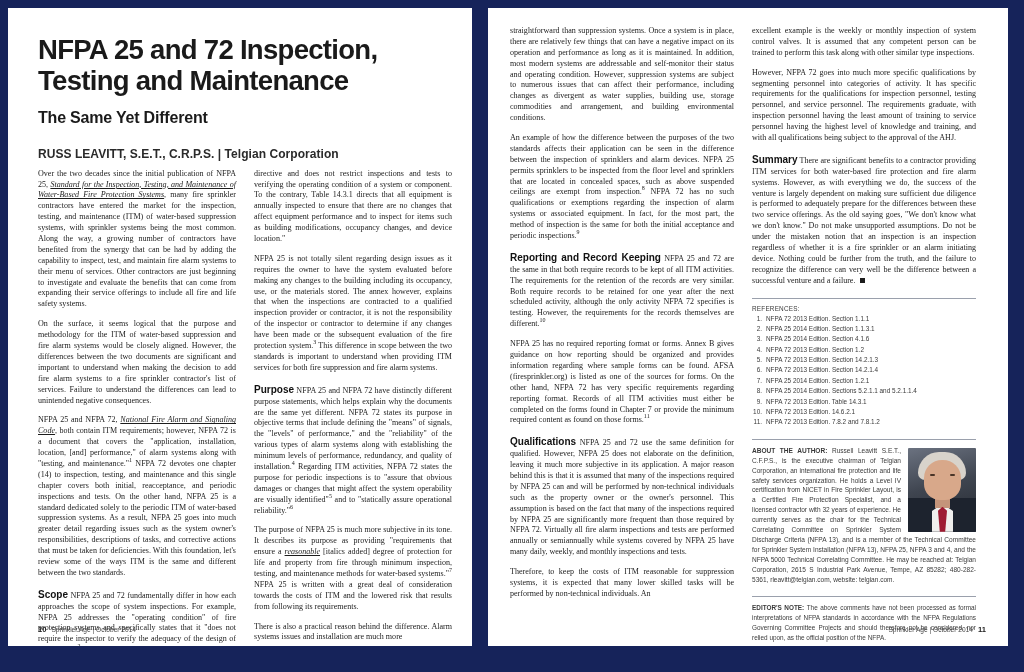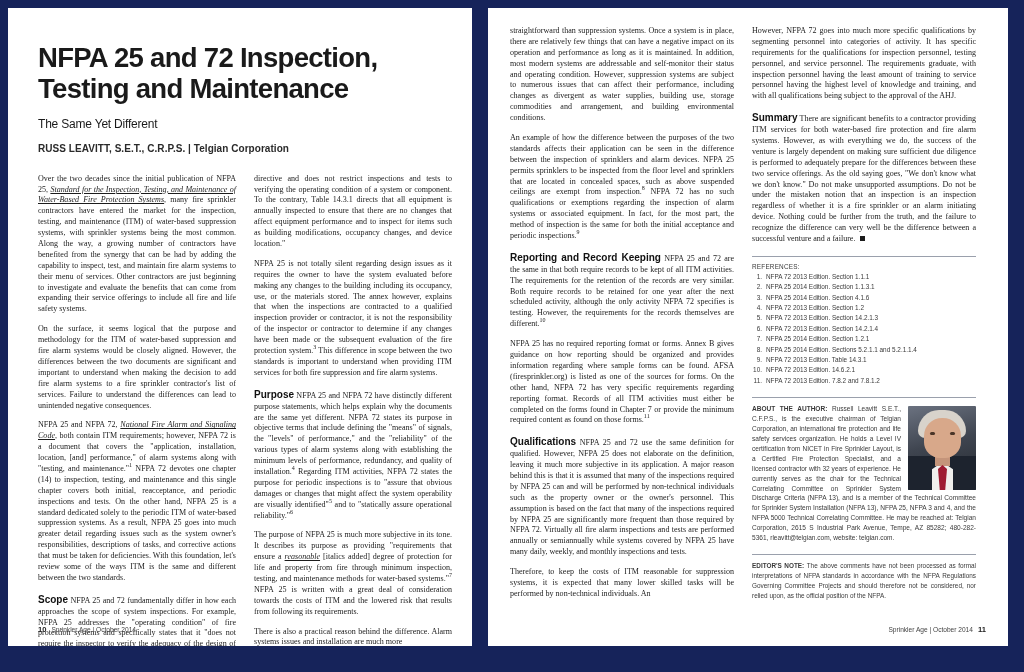--- a/index.html
+++ b/index.html
@@ -28,37 +28,36 @@
 
   
   .headline {
     font-family: "Liberation Sans", sans-serif;
     font-weight: bold;
     font-size: 27.5px;
     line-height: 1.14;
     letter-spacing: -0.7px;
     color: #1a1a1a;
     margin-bottom: 12px;
-    margin-top: 8px;
   }
   .subhead {
     font-family: "Liberation Sans", sans-serif;
-    font-weight: normal;
-    font-size: 12px;
+    font-weight: bold;
+    font-size: 16px;
     letter-spacing: -0.2px;
     color: #1a1a1a;
-    margin-bottom: 12px;
+    margin-bottom: 20px;
   }
   .byline {
     font-family: "Liberation Sans", sans-serif;
     font-weight: bold;
-    font-size: 10px;
+    font-size: 12px;
     letter-spacing: 0.05px;
     color: #2a2a2a;
-    margin-bottom: 20px;
+    margin-bottom: 8px;
   }
 
   
   .cols2 { display: flex; gap: 18px; }
   .col { width: 199px; }
   .col-r { width: 224px; }
   .cols2r { display: flex; gap: 18px; }
 
   p.body {
     font-family: "Liberation Serif", serif;
@@ -198,20 +197,21 @@
           <p class="body">straightforward than suppression systems. Once a system is in place, there are relatively few things that can have a negative impact on its operation and performance as long as it is maintained. In addition, most modern systems are addressable and self-monitor their status and operating condition. However, suppression systems are subject to numerous issues that can affect their performance, including changes as divergent as water supplies, building use, storage commodities and arrangement, and building environmental conditions.</p>
           <p class="body">An example of how the difference between the purposes of the two standards affects their application can be seen in the difference between the inspection of sprinklers and alarm devices. NFPA 25 permits sprinklers to be inspected from the floor level and sprinklers that are located in concealed spaces, such as above suspended ceilings are exempt from inspection.<sup>8</sup> NFPA 72 has no such qualifications or exemptions regarding the inspection of alarm systems or associated equipment. In fact, for the most part, the method of inspection is the same for both the initial acceptance and periodic inspections.<sup>9</sup></p>
           <p class="body"><span class="runin">Reporting and Record Keeping</span> NFPA 25 and 72 are the same in that both require records to be kept of all ITM activities. The requirements for the retention of the records are very similar. Both require records to be retained for one year after the next scheduled activity, although the only activity NFPA 72 specifies is testing. However, the requirements for the records themselves are different.<sup>10</sup></p>
           <p class="body">NFPA 25 has no required reporting format or forms. Annex B gives guidance on how reporting should be organized and provides information regarding where sample forms can be found. AFSA (firesprinkler.org) is listed as one of the sources for forms. On the other hand, NFPA 72 has very specific requirements regarding reporting format. Records of all ITM activities must either be completed on the forms found in Chapter 7 or provide the minimum required content as found on those forms.<sup>11</sup></p>
           <p class="body"><span class="runin">Qualifications</span> NFPA 25 and 72 use the same definition for qualified. However, NFPA 25 does not elaborate on the definition, leaving it much more subjective in its application. A major reason behind this is that it is assumed that many of the inspections required by NFPA 25 can and will be performed by non-technical individuals such as the property owner or the owner's personnel. This assumption is based on the fact that many of the inspections required by NFPA 25 are significantly more frequent than those required by NFPA 72. Virtually all fire alarm inspections and tests are performed annually or semiannually while systems covered by NFPA 25 have many daily, weekly, and monthly inspections and tests.</p>
           <p class="body">Therefore, to keep the costs of ITM reasonable for suppression systems, it is expected that many lower skilled tasks will be performed by non-technical individuals. An</p>
         </div>
 
       <div class="col-r">
         <div>
+            <p class="body">excellent example is the weekly or monthly inspection of system control valves. It is assumed that any competent person can be trained to perform this task along with other similar type inspections.</p>
             <p class="body">However, NFPA 72 goes into much more specific qualifications by segmenting personnel into categories of activity. It has specific requirements for the qualifications for inspection personnel, testing personnel, and service personnel. The requirements graduate, with inspection personnel having the least amount of training to service personnel having the highest level of knowledge and training, and with all qualifications being subject to the approval of the AHJ.</p>
             <p class="body"><span class="runin">Summary</span> There are significant benefits to a contractor providing ITM services for both water-based fire protection and fire alarm systems. However, as with everything we do, the success of the venture is largely dependent on making sure sufficient due diligence is performed to adequately prepare for the differences between these two service offerings. As the old saying goes, "We don't know what we don't know." Do not make unsupported assumptions. Do not be under the mistaken notion that an inspection is an inspection regardless of whether it is a fire sprinkler or an alarm initiating device. Nothing could be further from the truth, and the failure to recognize the difference can very well be the difference between a successful venture and a failure. <span class="endmark"></span></p>
           </div>
 
         <div class="rule"></div>
         <div class="refs-title">REFERENCES:</div>
         <ul class="refs">
             <li>
               <span class="num">1.</span>
               <span>NFPA 72 2013 Edition. Section 1.1.1</span>

